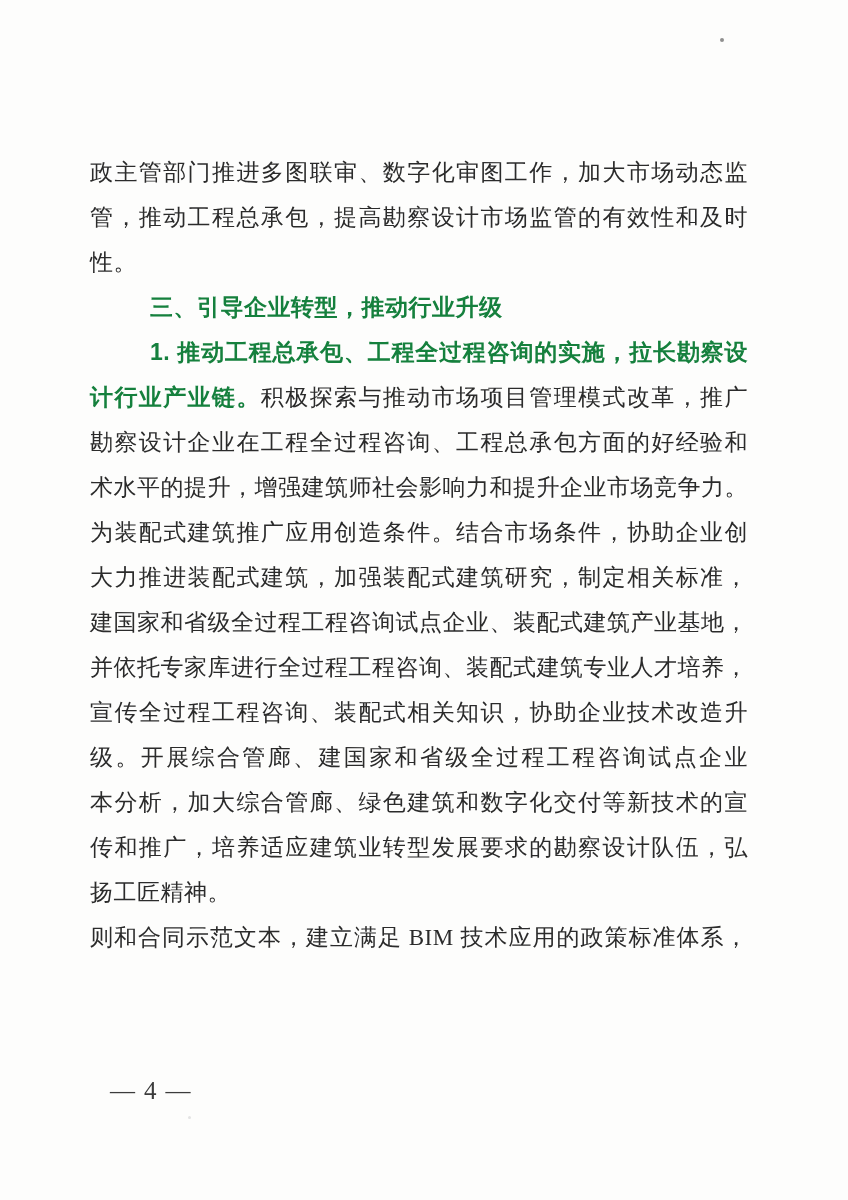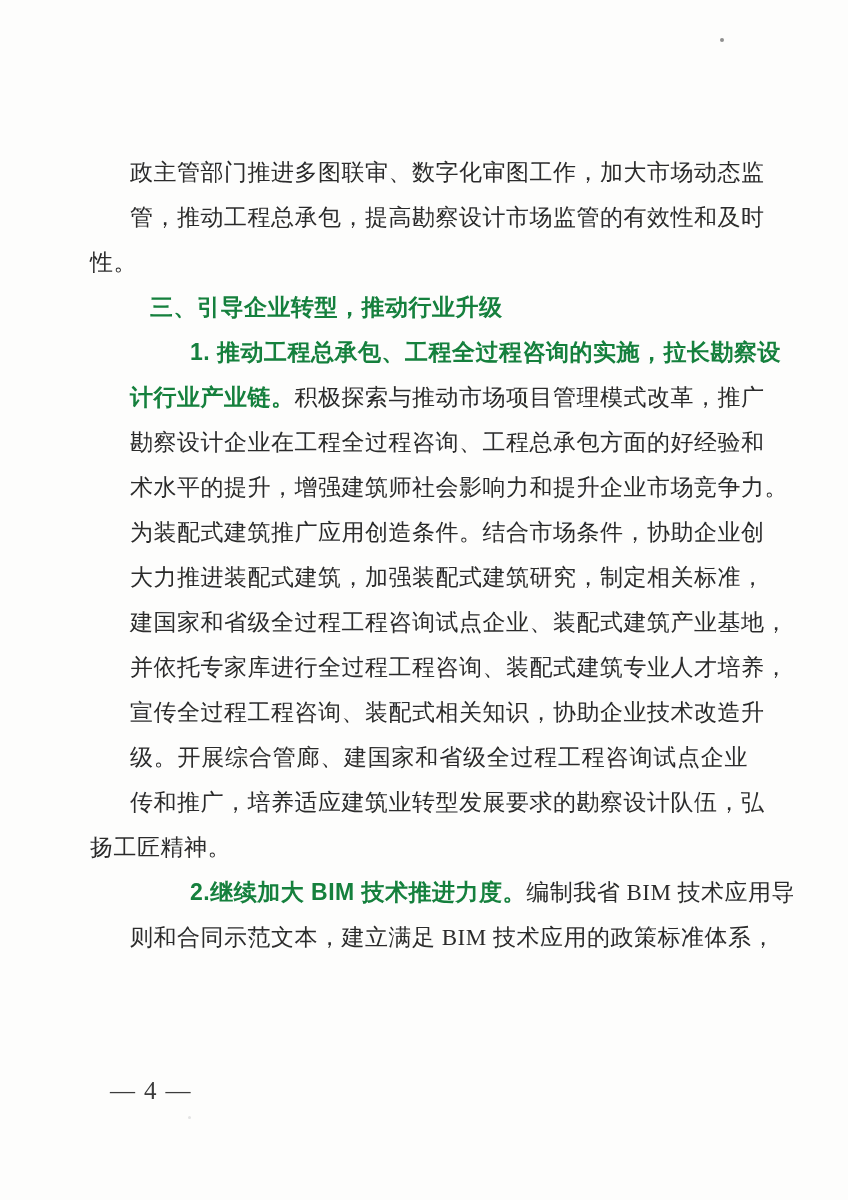--- a/index.html
+++ b/index.html
@@ -21,21 +21,20 @@
   .line {
     height: 45px;
     line-height: 45px;
     font-size: 23px;
     white-space: nowrap;
     letter-spacing: 0.5px;
   }
   .line.stretch {
     text-align: justify;
     text-align-last: justify;
-    margin-left: 40px;
   }
   .line.indent { padding-left: 60px; }
   .line .b {
     font-family: "Liberation Sans", "DejaVu Sans", sans-serif;
     font-weight: 700;
     color: #15803d;
   }
   .footer {
     position: absolute;
     left: 110px;
@@ -70,23 +69,23 @@
       <div class="line stretch indent"><span class="b">1. 推动工程总承包、工程全过程咨询的实施，拉长勘察设</span></div>
       <div class="line stretch"><span class="b">计行业产业链。</span><span>积极探索与推动市场项目管理模式改革，推广</span></div>
       <div class="line stretch"><span>勘察设计企业在工程全过程咨询、工程总承包方面的好经验和</span></div>
       <div class="line stretch"><span>术水平的提升，增强建筑师社会影响力和提升企业市场竞争力。</span></div>
       <div class="line stretch"><span>为装配式建筑推广应用创造条件。结合市场条件，协助企业创</span></div>
       <div class="line stretch"><span>大力推进装配式建筑，加强装配式建筑研究，制定相关标准，</span></div>
       <div class="line stretch"><span>建国家和省级全过程工程咨询试点企业、装配式建筑产业基地，</span></div>
       <div class="line stretch"><span>并依托专家库进行全过程工程咨询、装配式建筑专业人才培养，</span></div>
       <div class="line stretch"><span>宣传全过程工程咨询、装配式相关知识，协助企业技术改造升</span></div>
       <div class="line stretch"><span>级。开展综合管廊、建国家和省级全过程工程咨询试点企业</span></div>
+      <div class="line stretch"><span>本分析，加大综合管廊、绿色建筑和数字化交付等新技术的宣</span></div>
       <div class="line stretch"><span>传和推广，培养适应建筑业转型发展要求的勘察设计队伍，弘</span></div>
       <div class="line"><span>扬工匠精神。</span></div>
-      <div class="line stretch indent"><span class="b">2.继续加大 BIM 技术推进力度。</span><span>编制我省 BIM 技术应用导</span></div>
       <div class="line stretch"><span>则和合同示范文本，建立满足 BIM 技术应用的政策标准体系，</span></div>
     </div>
 
   <div class="footer">
     <span>—</span>
     <span>4</span>
     <span>—</span>
   </div>
 
 </div>

